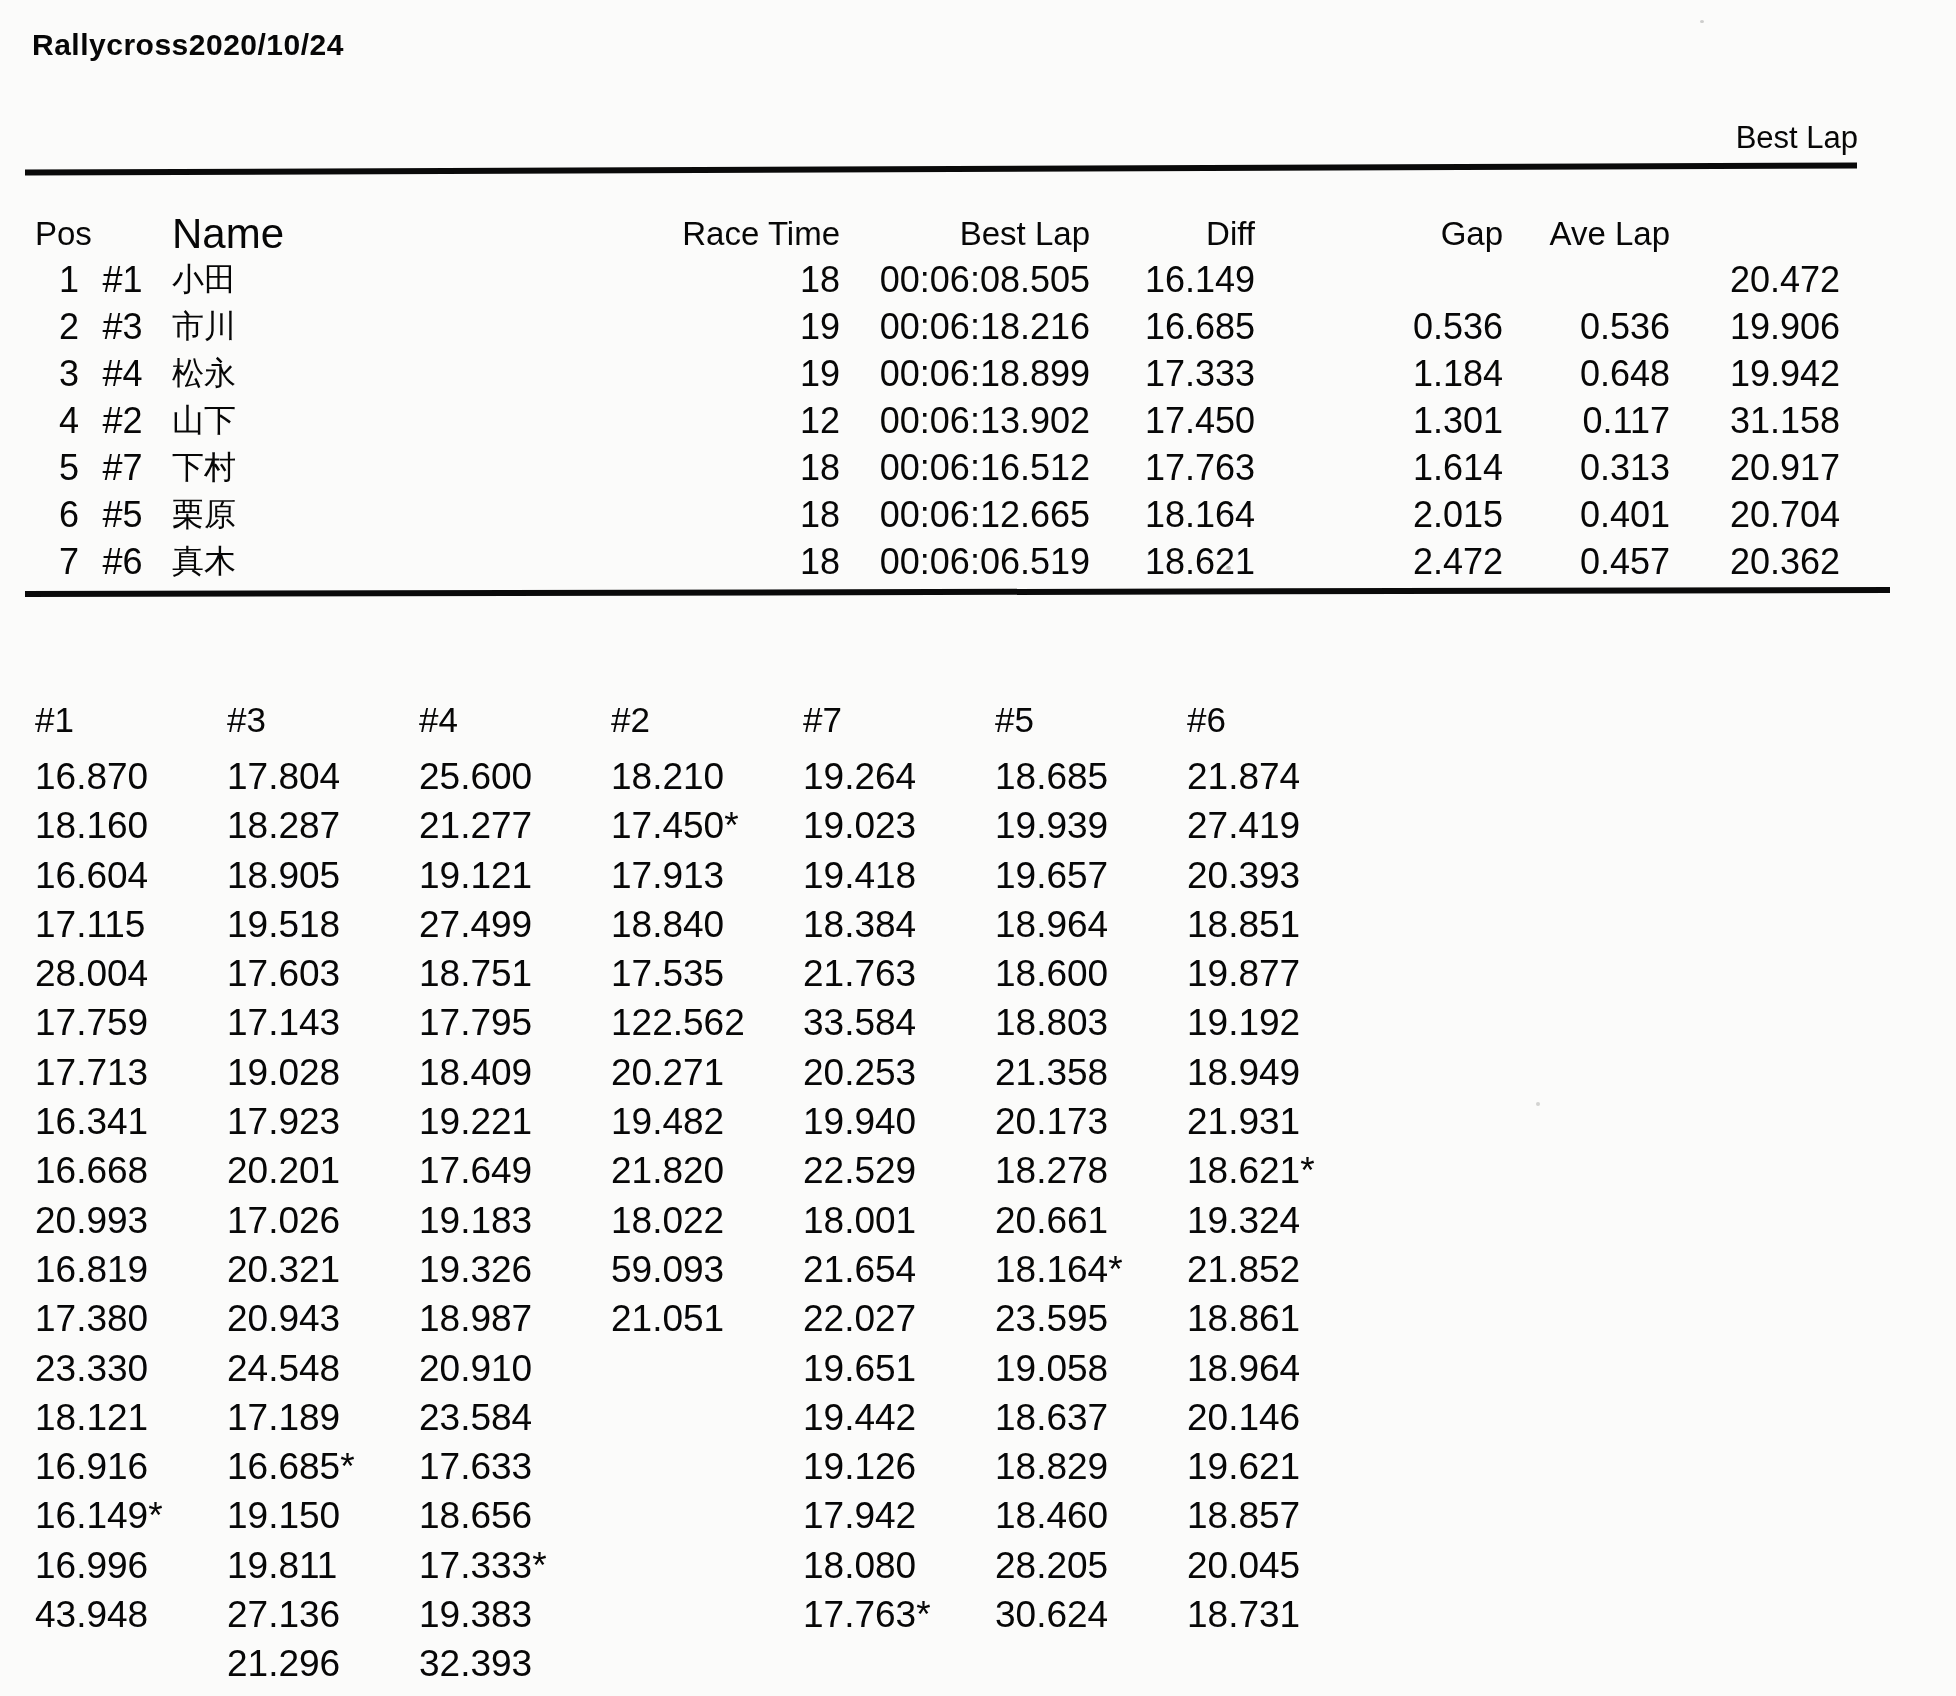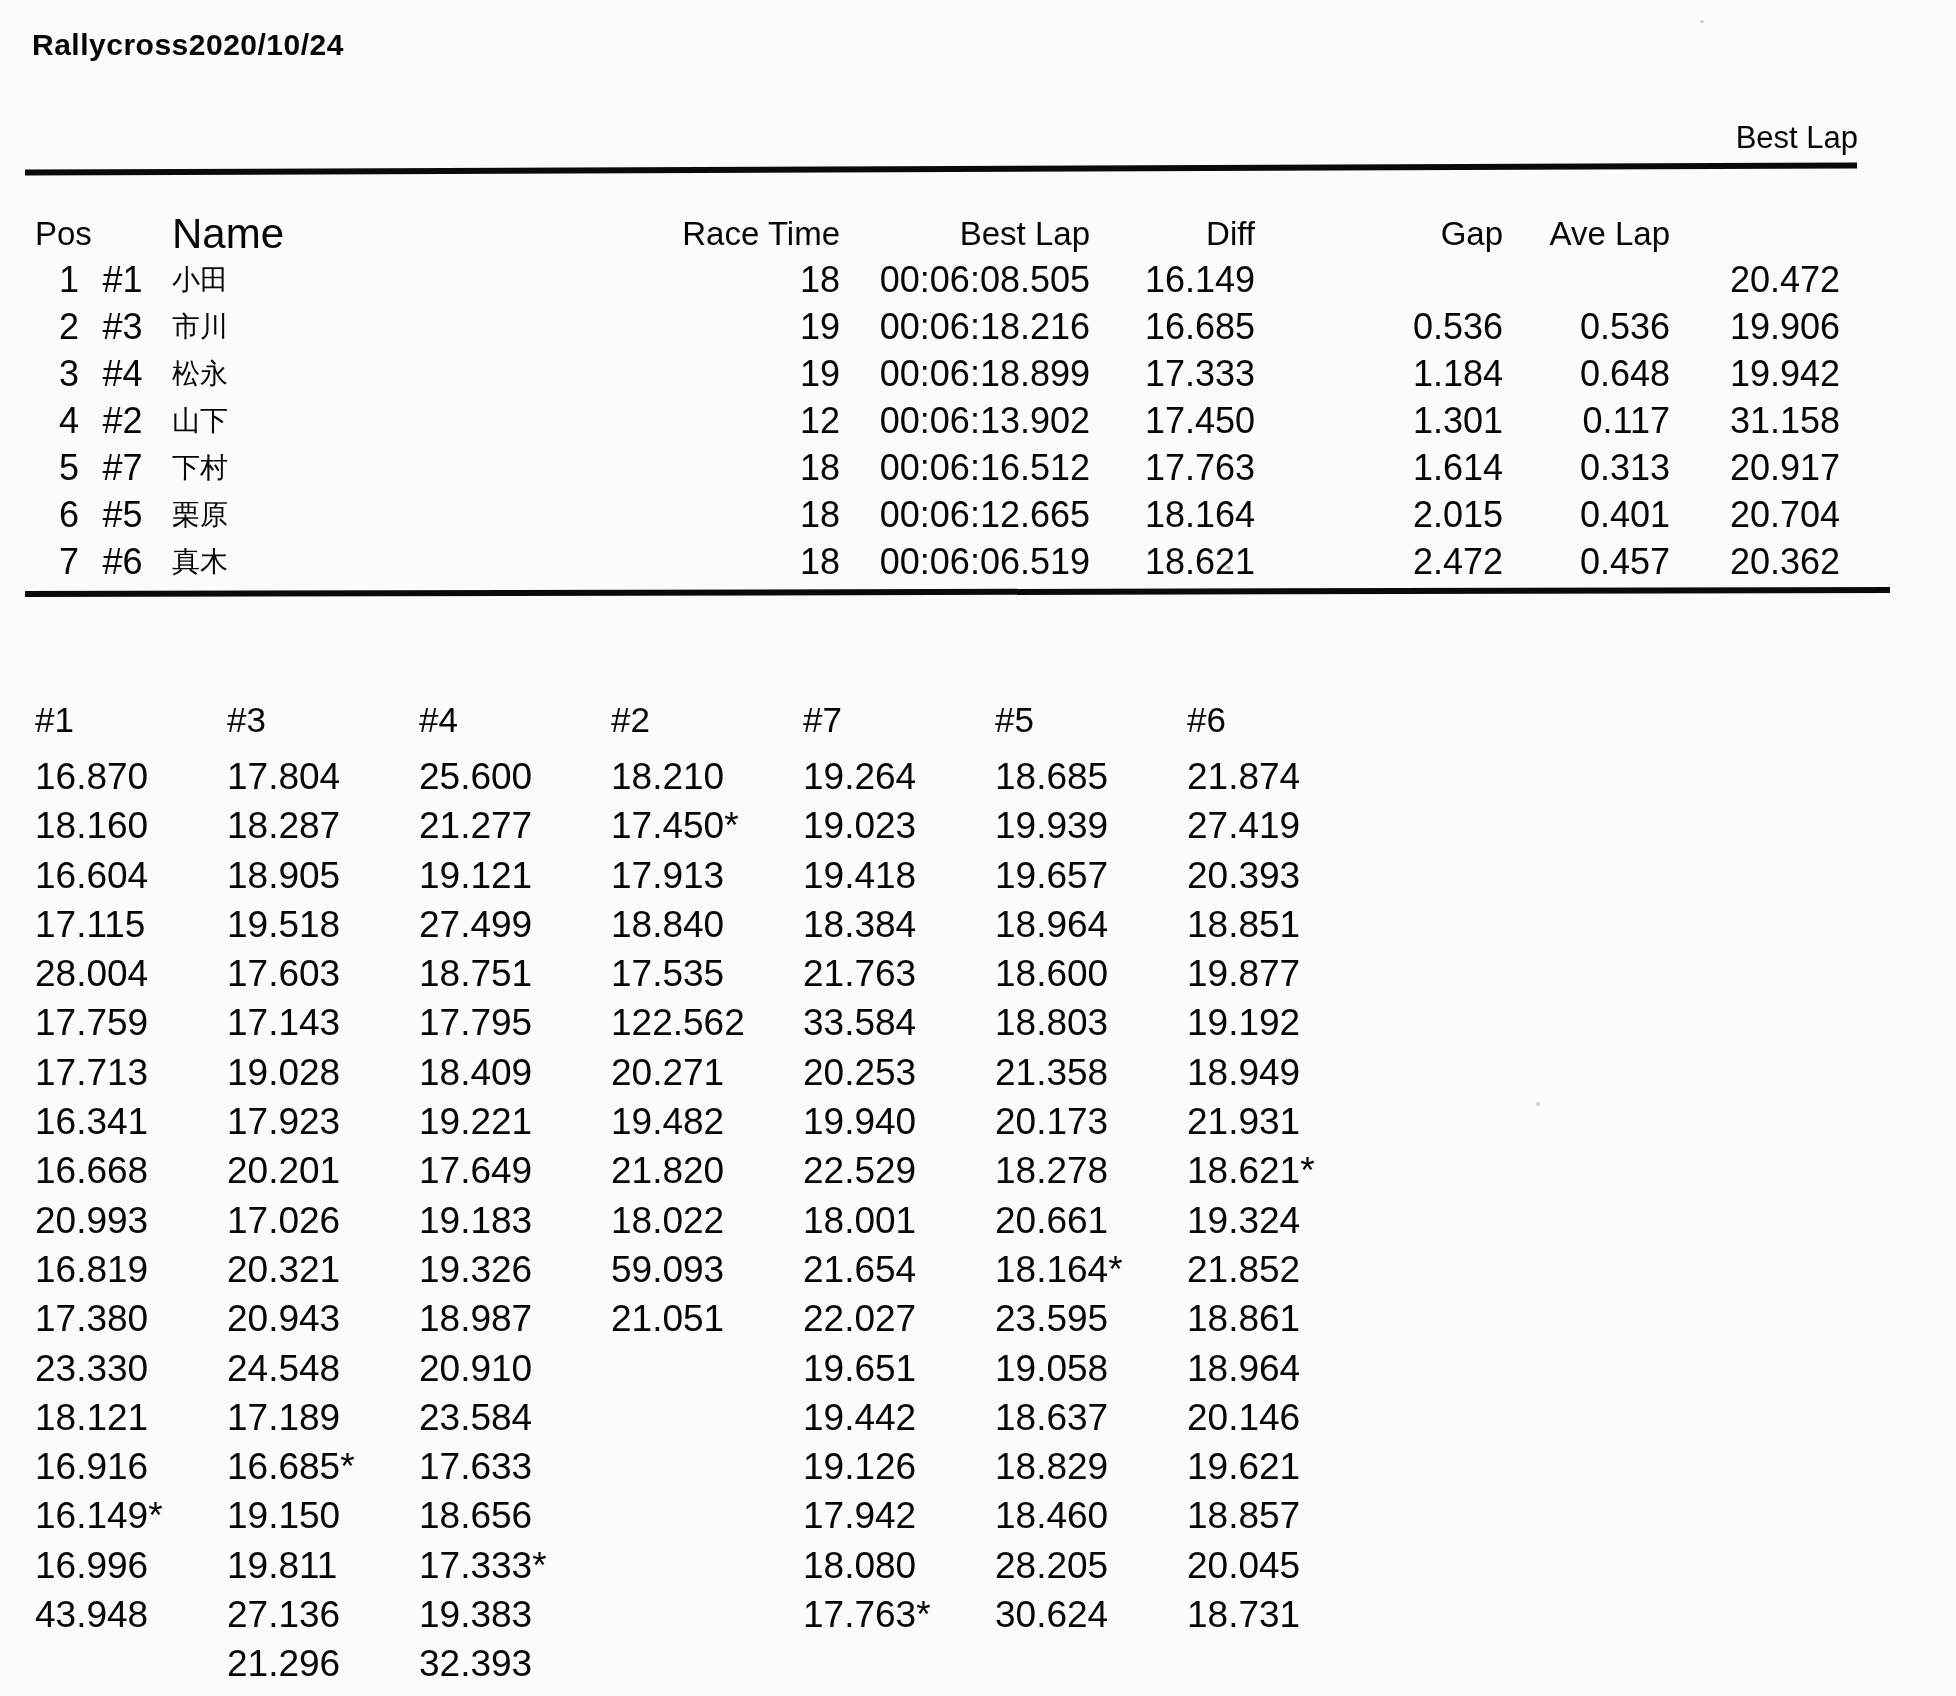--- a/index.html
+++ b/index.html
@@ -37,21 +37,21 @@
     display:grid;
     grid-template-columns:85px 75px 250px 430px 250px 165px 248px 167px 170px;
     height:47px;line-height:47px;
     white-space:nowrap;
   }
   .r-head{font-size:33px;height:44px;line-height:44px;}
   .cell{overflow:visible;}
   .c-pos{text-align:right;padding-right:6px;}
   .r-head .c-pos{text-align:right;padding-left:35px;}
   .c-car{text-align:center;}
-  .c-name{padding-left:12px;font-size:28px;}
+  .c-name{padding-left:12px;font-size:32px;}
   .r-head .c-name{font-size:42px;}
   .c-laps,.c-race_time,.c-best_lap,.c-diff,.c-gap,.c-ave_lap{text-align:right;}
   
   .lap-chart{
     position:absolute;left:35px;top:698px;
     display:flex;
   }
   .lap-col{width:192px;}
   .lap-head{
     height:54px;line-height:44px;

